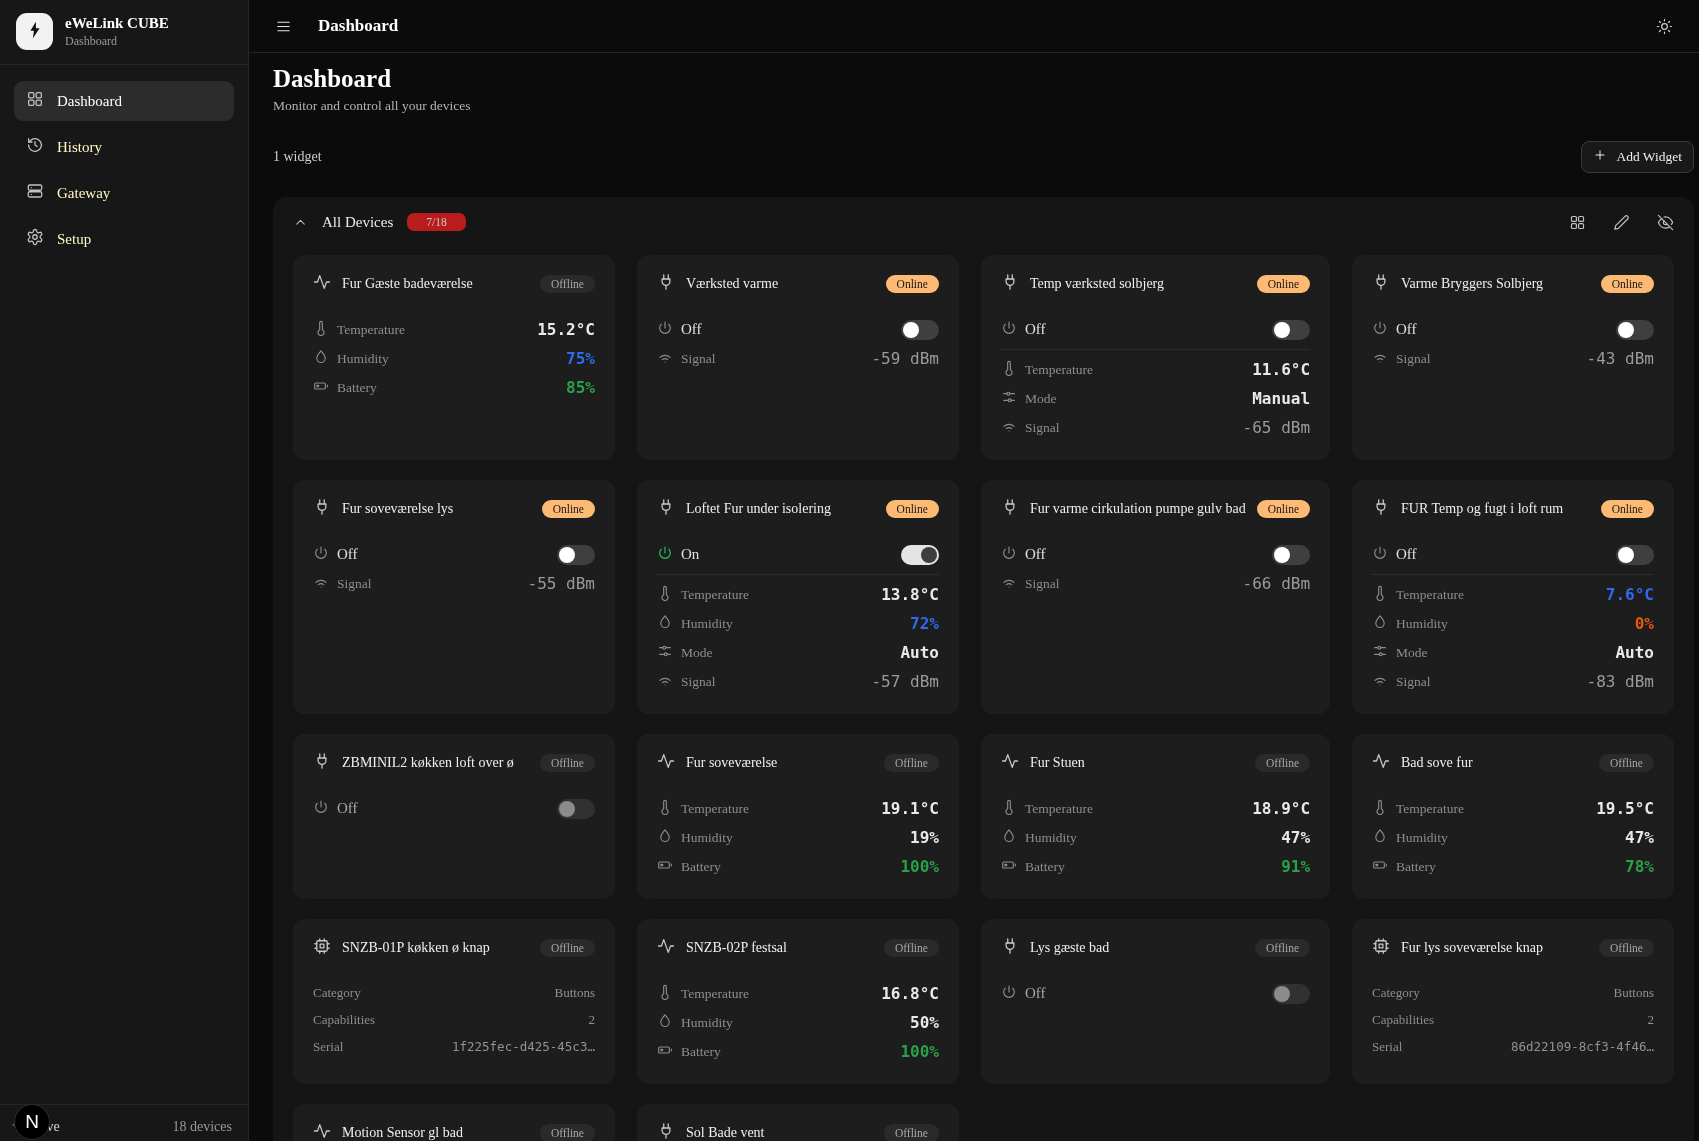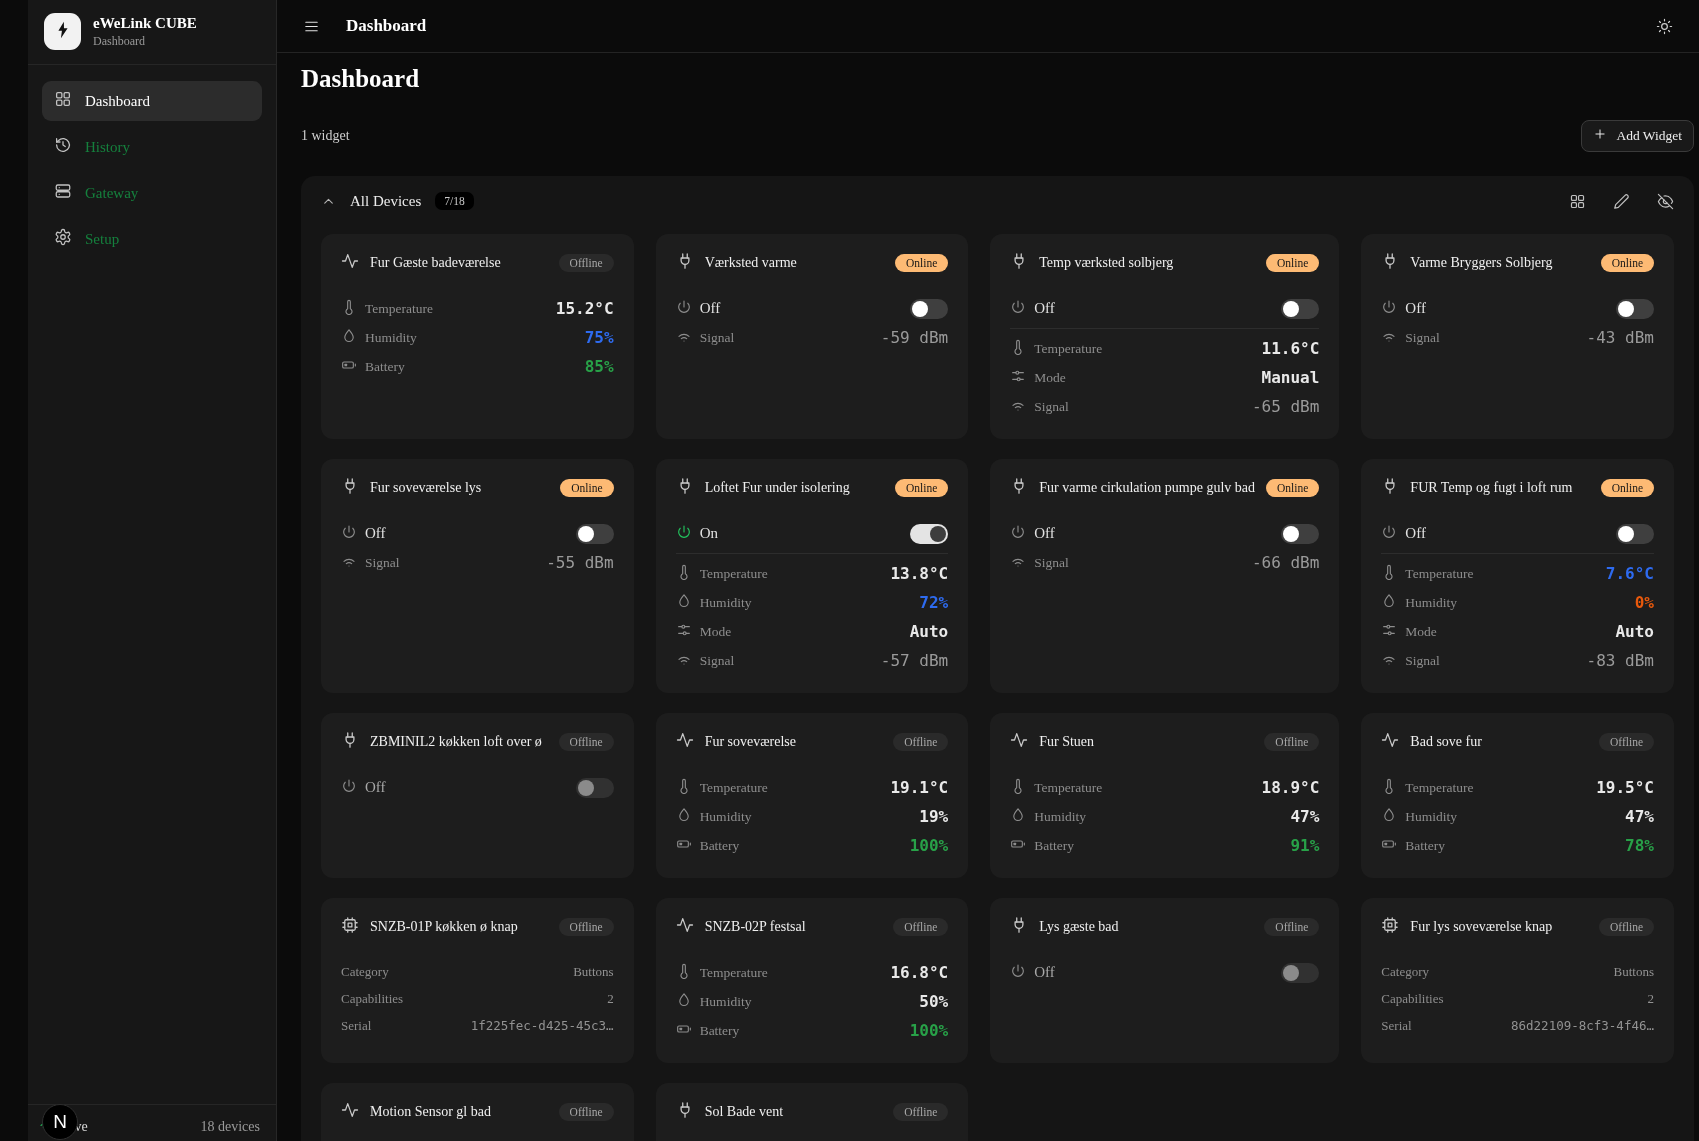--- a/index.html
+++ b/index.html
@@ -2,31 +2,31 @@
 <html><head>
 <meta charset="utf-8">
 <style>
   * { box-sizing: border-box; }
   html,body { margin:0; padding:0; }
   body {
     width:1699px; height:1141px; overflow:hidden;
     background:#0b0b0b; color:#ededed;
     font-family:"Liberation Serif", serif;
   }
-  .app { display:flex; height:100%;margin-left:28px; }
+  .app { display:flex; height:100%; }
 
   
   .sidebar { width:249px; min-width:249px; background:#171717; border-right:1px solid #272727; position:relative; }
   .sidebar-header { display:flex; gap:12px; align-items:center; padding:13px 16px 14px; border-bottom:1px solid #262626; }
   .logo { width:37px; height:37px; border-radius:11px; background:#f2f2f2; color:#111; display:flex; align-items:center; justify-content:center; }
   .logo svg { width:20px; height:20px; }
   .logo-title { font-size:15px; font-weight:bold; color:#ffffff; }
   .logo-subtitle { font-size:12px; color:#9a9a9a; margin-top:2px; }
   .nav { padding:16px 14px; display:flex; flex-direction:column; gap:6px; }
-  .nav-item { display:flex; align-items:center; gap:13px; padding:9px 12px; border-radius:9px; font-size:15px; color:#15803d; cursor:pointer; }
+  .nav-item { display:flex; align-items:center; gap:13px; padding:9px 12px; border-radius:9px; font-size:15px; color:#fef9c3; cursor:pointer; }
   .nav-item.active { background:#2c2c2c; color:#ffffff; }
   .nav-item svg { width:18px; height:18px; color:#c2c2c2; }
   .n-circle { position:absolute; left:14px; bottom:1px; width:36px; height:36px; border-radius:50%;
     background:#000; border:1px solid #2e2e2e; color:#fff; display:flex; align-items:center; justify-content:center;
     font-family:"Liberation Sans", sans-serif; font-size:19px; z-index:3; }
   .sidebar-footer { position:absolute; bottom:0; left:0; right:0; border-top:1px solid #262626;
     padding:12px 16px 4px 10px; display:flex; justify-content:space-between; align-items:center; font-size:14px; }
   .live { display:flex; gap:8px; align-items:center; color:#d9d9d9; }
   .live svg { width:16px; height:16px; color:#22c55e; }
   .devices { color:#9a9a9a; }
@@ -46,21 +46,21 @@
     border:1px solid #3a3a3a; border-radius:8px; padding:6px 11px; font-size:13.5px; font-family:inherit; cursor:pointer; }
   .add-widget svg { width:14px; height:14px; }
 
   
   .widget { margin-top:24px; background:#151515; border-radius:14px; padding:16px 20px; min-height:1100px; }
   .widget-header { display:flex; align-items:center; }
   .wh-left { display:flex; align-items:center; gap:14px; }
   .chevron-btn { display:inline-flex; color:#b5b5b5; cursor:pointer; }
   .chevron-btn svg { width:15px; height:15px; }
   .widget-title { font-size:15px; color:#ececec; }
-  .count-badge { background:#000000; color:#c9c9c9; font-size:11.5px; padding:3px 9px; border-radius:7px; }
+  .count-badge { background:#b91c1c; color:#c9c9c9; font-size:11.5px; padding:3px 19px; border-radius:7px; }
   .wh-right { margin-left:auto; display:flex; gap:27px; color:#c0c0c0; }
   .wh-right span { display:inline-flex; cursor:pointer; }
   .wh-right svg { width:17px; height:17px; }
 
   
   .cards { margin-top:24px; display:grid; grid-template-columns:repeat(4,1fr); gap:20px 22px; }
   .card { background:#1d1d1d; border-radius:12px; padding:18px 20px; }
   .card-header { display:flex; align-items:center; gap:11px; }
   .card-header svg { width:18px; height:18px; color:#c9c9c9; flex:none; }
   .device-name { font-size:14px; color:#f0f0f0; flex:1; white-space:nowrap; overflow:hidden; text-overflow:ellipsis; }
@@ -165,20 +165,21 @@
       <span class="icon-btn theme">
           <svg viewBox="0 0 24 24" stroke="currentColor" fill="none" stroke-width="1.7" stroke-linecap="round" stroke-linejoin="round">
             <circle cx="12" cy="12" r="4"></circle>
             <path d="M12 2v2M12 20v2M4.9 4.9l1.4 1.4M17.7 17.7l1.4 1.4M2 12h2M20 12h2M4.9 19.1l1.4-1.4M17.7 6.3l1.4-1.4"></path>
           </svg>
         </span>
     </header>
 
     <div class="content">
       <h1>Dashboard</h1>
+      <p class="subtitle">Monitor and control all your devices</p>
 
       <div class="widget-row">
         <span>1 widget</span>
         <button class="add-widget">
           <span><svg viewBox="0 0 24 24" stroke="currentColor" fill="none" stroke-width="1.7" stroke-linecap="round" stroke-linejoin="round">
                 <path d="M12 5v14M5 12h14"></path>
               </svg></span>
           <span>Add Widget</span>
         </button>
       </div>

